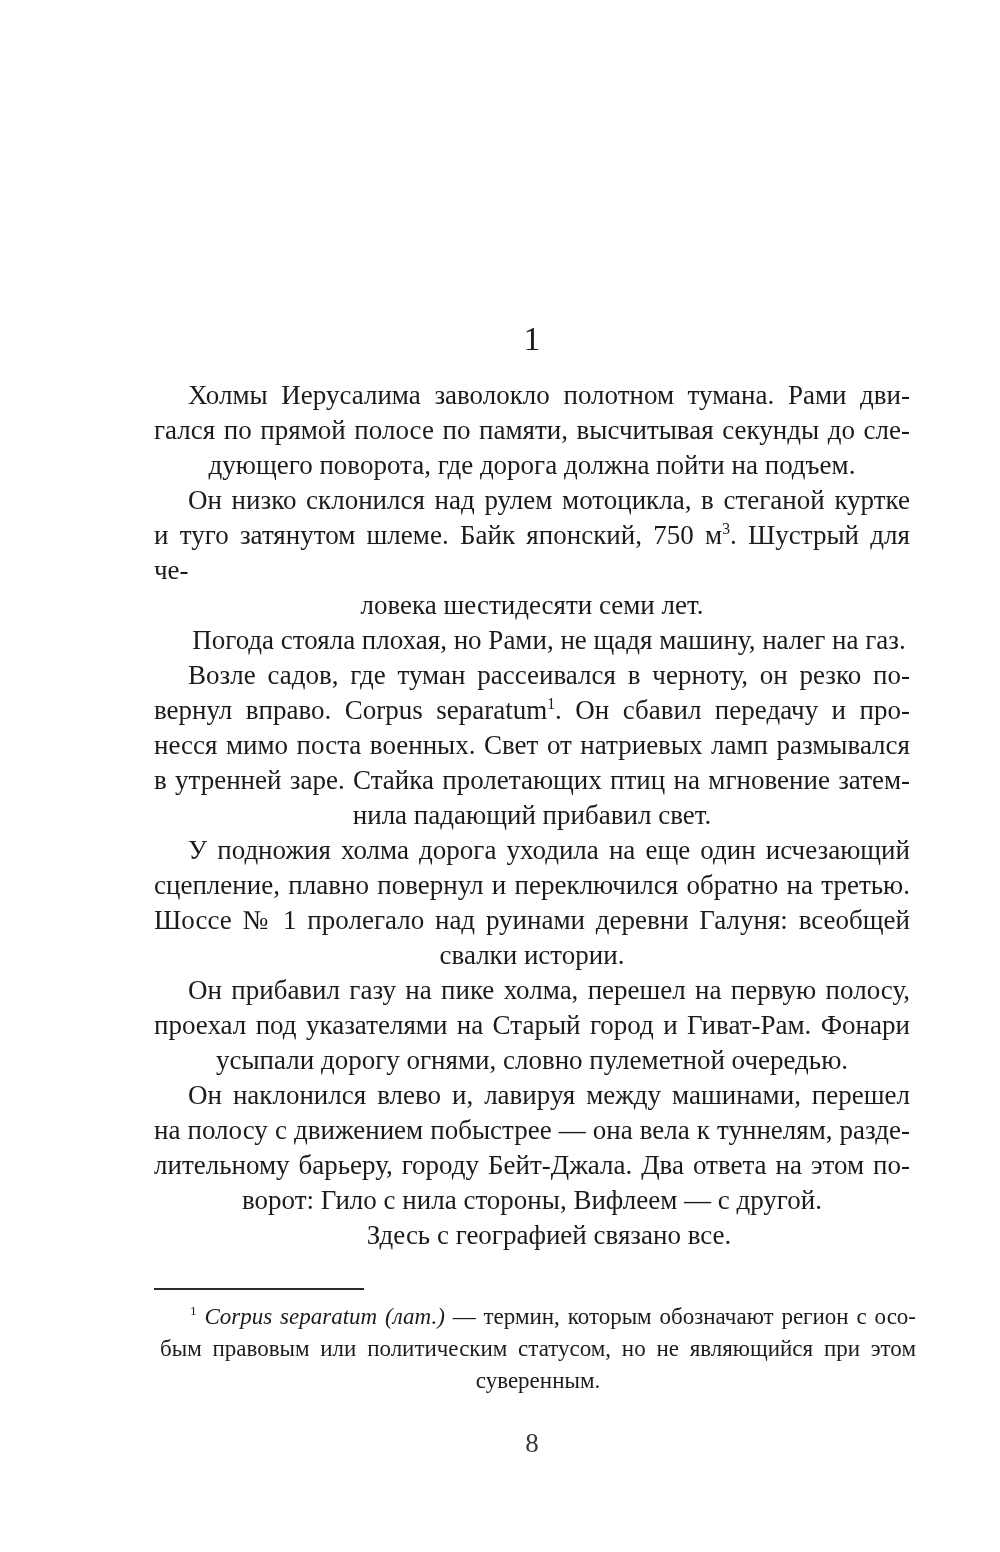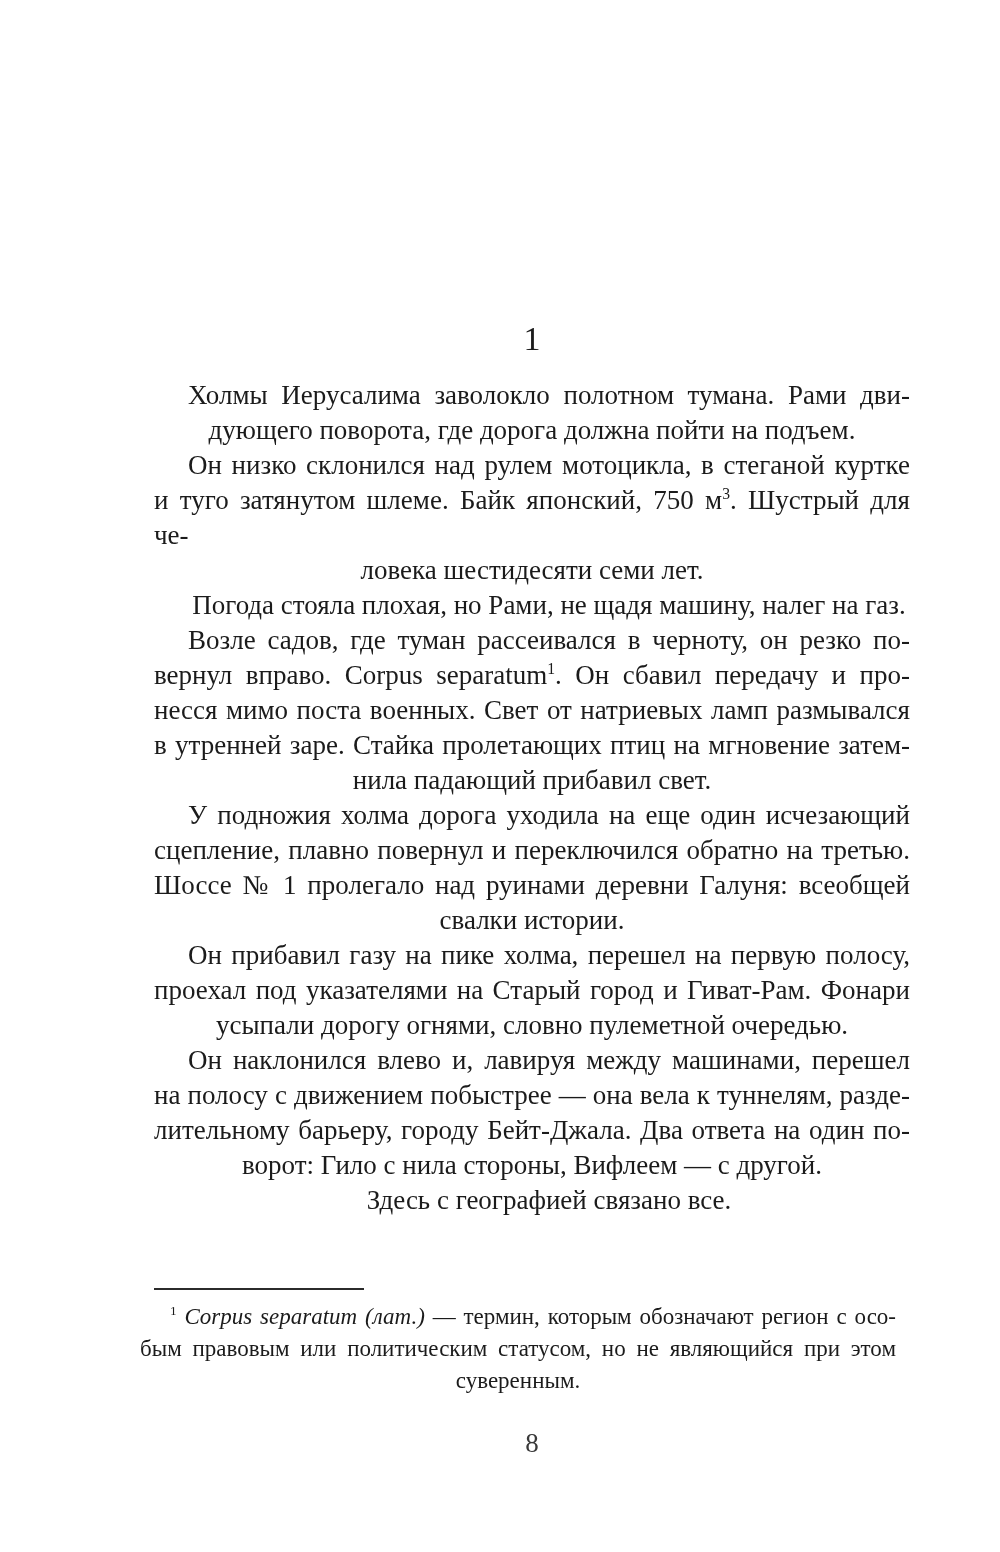--- a/index.html
+++ b/index.html
@@ -52,21 +52,21 @@
     position: absolute;
     top: 1288px;
     left: 154px;
     width: 210px;
     height: 2px;
     background: #2b2b2b;
   }
   .footnote-text {
     position: absolute;
     top: 1301px;
-    left: 140px;
+    left: 160px;
     width: 756px;
     font-size: 23px;
     line-height: 32px;
   }
   .footnote-text .line.indent {
     text-indent: 30px;
   }
   .page-number {
     position: absolute;
     top: 1428px;
@@ -79,40 +79,41 @@
 </style>
 </head>
 <body>
 
 <div class="page">
 
   <div class="chapter-number">1</div>
 
   <div class="body-text">
       <div class="line justify indent">Холмы Иерусалима заволокло полотном тумана. Рами дви-</div>
+      <div class="line justify">гался по прямой полосе по памяти, высчитывая секунды до сле-</div>
       <div class="line left">дующего поворота, где дорога должна пойти на подъем.</div>
       <div class="line justify indent">Он низко склонился над рулем мотоцикла, в стеганой куртке</div>
       <div class="line justify">и туго затянутом шлеме. Байк японский, 750 м<sup>3</sup>. Шустрый для че-</div>
       <div class="line left">ловека шестидесяти семи лет.</div>
       <div class="line left indent">Погода стояла плохая, но Рами, не щадя машину, налег на газ.</div>
       <div class="line justify indent">Возле садов, где туман рассеивался в черноту, он резко по-</div>
       <div class="line justify">вернул вправо. Corpus separatum<sup>1</sup>. Он сбавил передачу и про-</div>
       <div class="line justify">несся мимо поста военных. Свет от натриевых ламп размывался</div>
       <div class="line justify">в утренней заре. Стайка пролетающих птиц на мгновение затем-</div>
       <div class="line left">нила падающий прибавил свет.</div>
       <div class="line justify indent">У подножия холма дорога уходила на еще один исчезающий</div>
       <div class="line justify">сцепление, плавно повернул и переключился обратно на третью.</div>
       <div class="line justify">Шоссе № 1 пролегало над руинами деревни Галуня: всеобщей</div>
       <div class="line left">свалки истории.</div>
       <div class="line justify indent">Он прибавил газу на пике холма, перешел на первую полосу,</div>
       <div class="line justify">проехал под указателями на Старый город и Гиват-Рам. Фонари</div>
       <div class="line left">усыпали дорогу огнями, словно пулеметной очередью.</div>
       <div class="line justify indent">Он наклонился влево и, лавируя между машинами, перешел</div>
       <div class="line justify">на полосу с движением побыстрее — она вела к туннелям, разде-</div>
-      <div class="line justify">лительному барьеру, городу Бейт-Джала. Два ответа на один по-</div>
+      <div class="line justify">лительному барьеру, городу Бейт-Джала. Два ответа на этом по-</div>
       <div class="line left">ворот: Гило с нила стороны, Вифлеем — с другой.</div>
       <div class="line left indent">Здесь с географией связано все.</div>
     </div>
 
   <div class="footnote-rule"></div>
 
   <div class="footnote-text">
       <div class="line justify indent"><sup>1</sup> <em>Corpus separatum (лат.)</em> — термин, которым обозначают регион с осо-</div>
       <div class="line justify">бым правовым или политическим статусом, но не являющийся при этом</div>
       <div class="line left">суверенным.</div>

